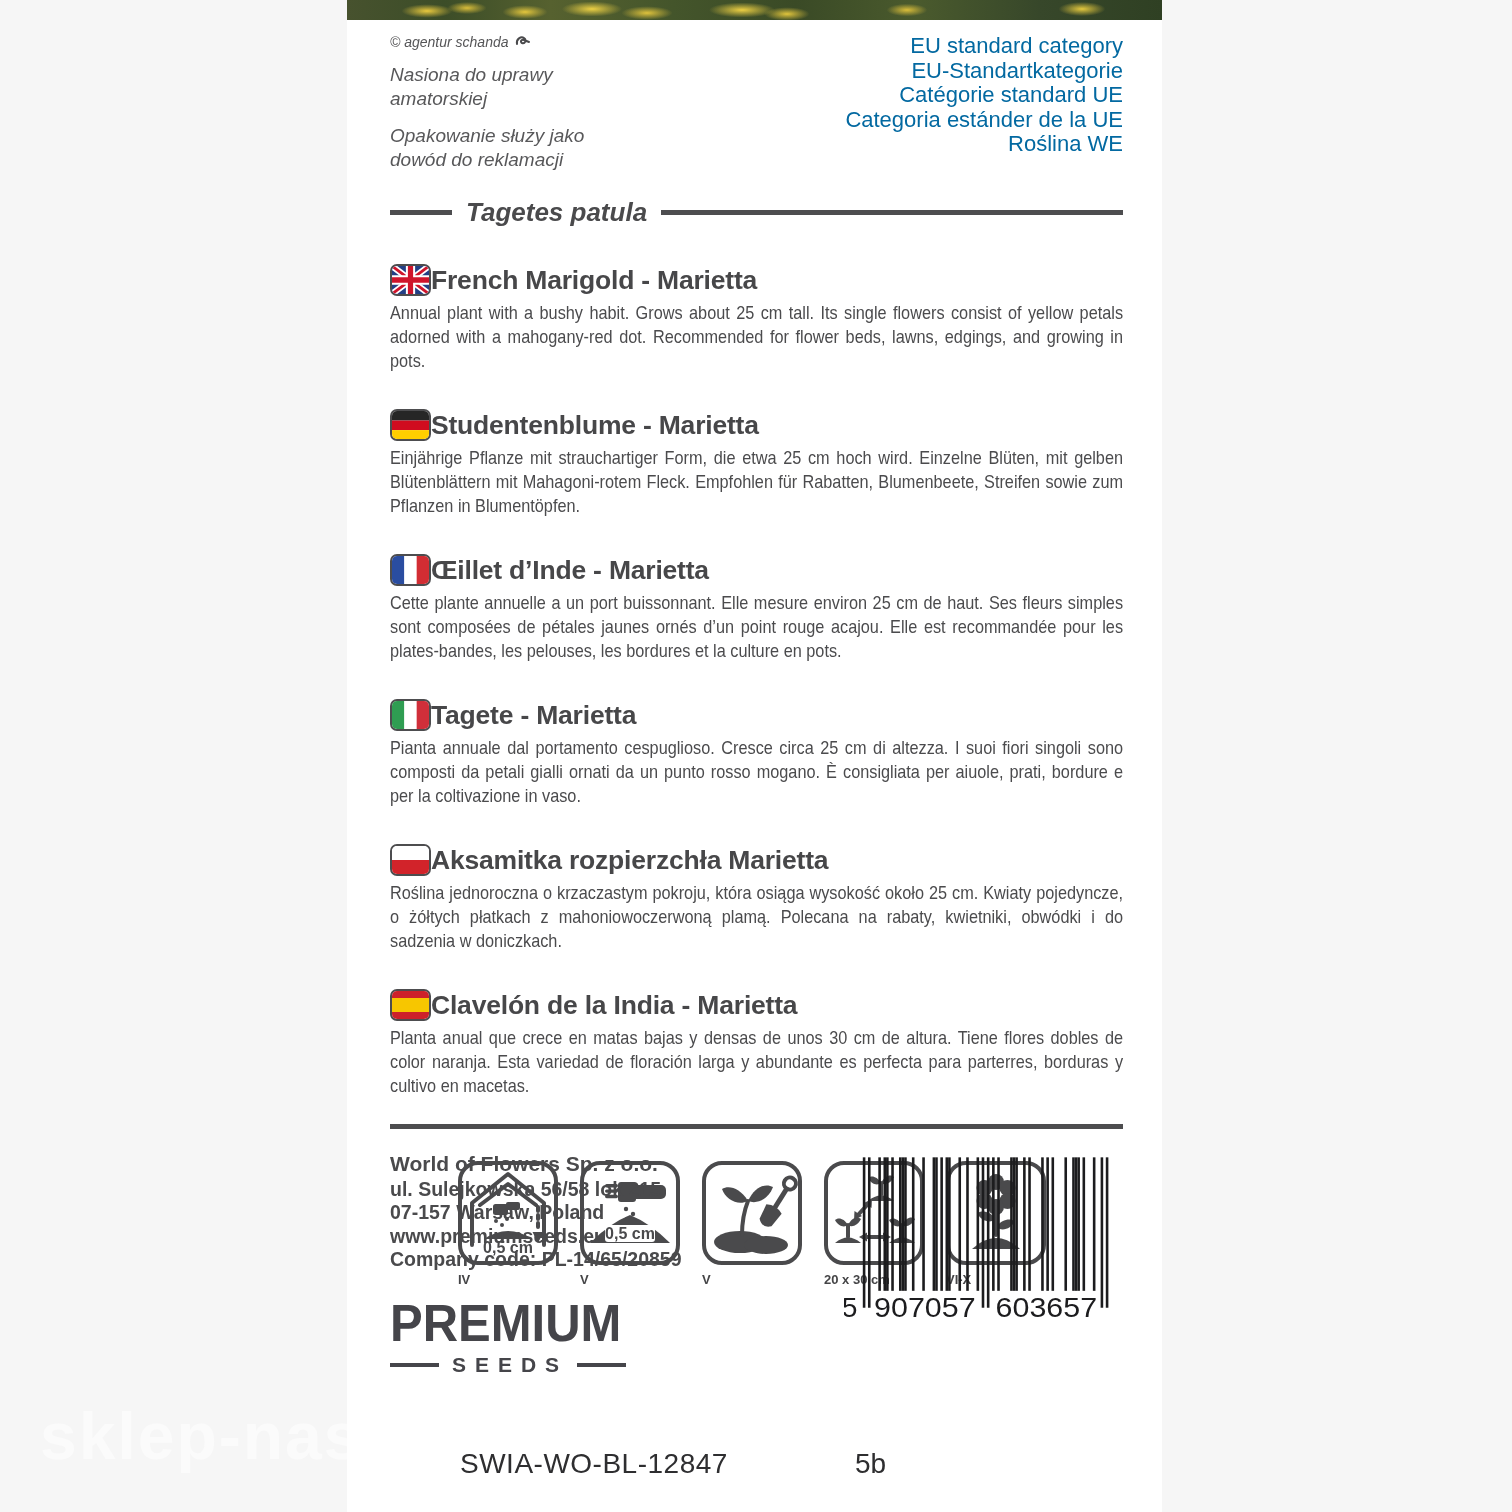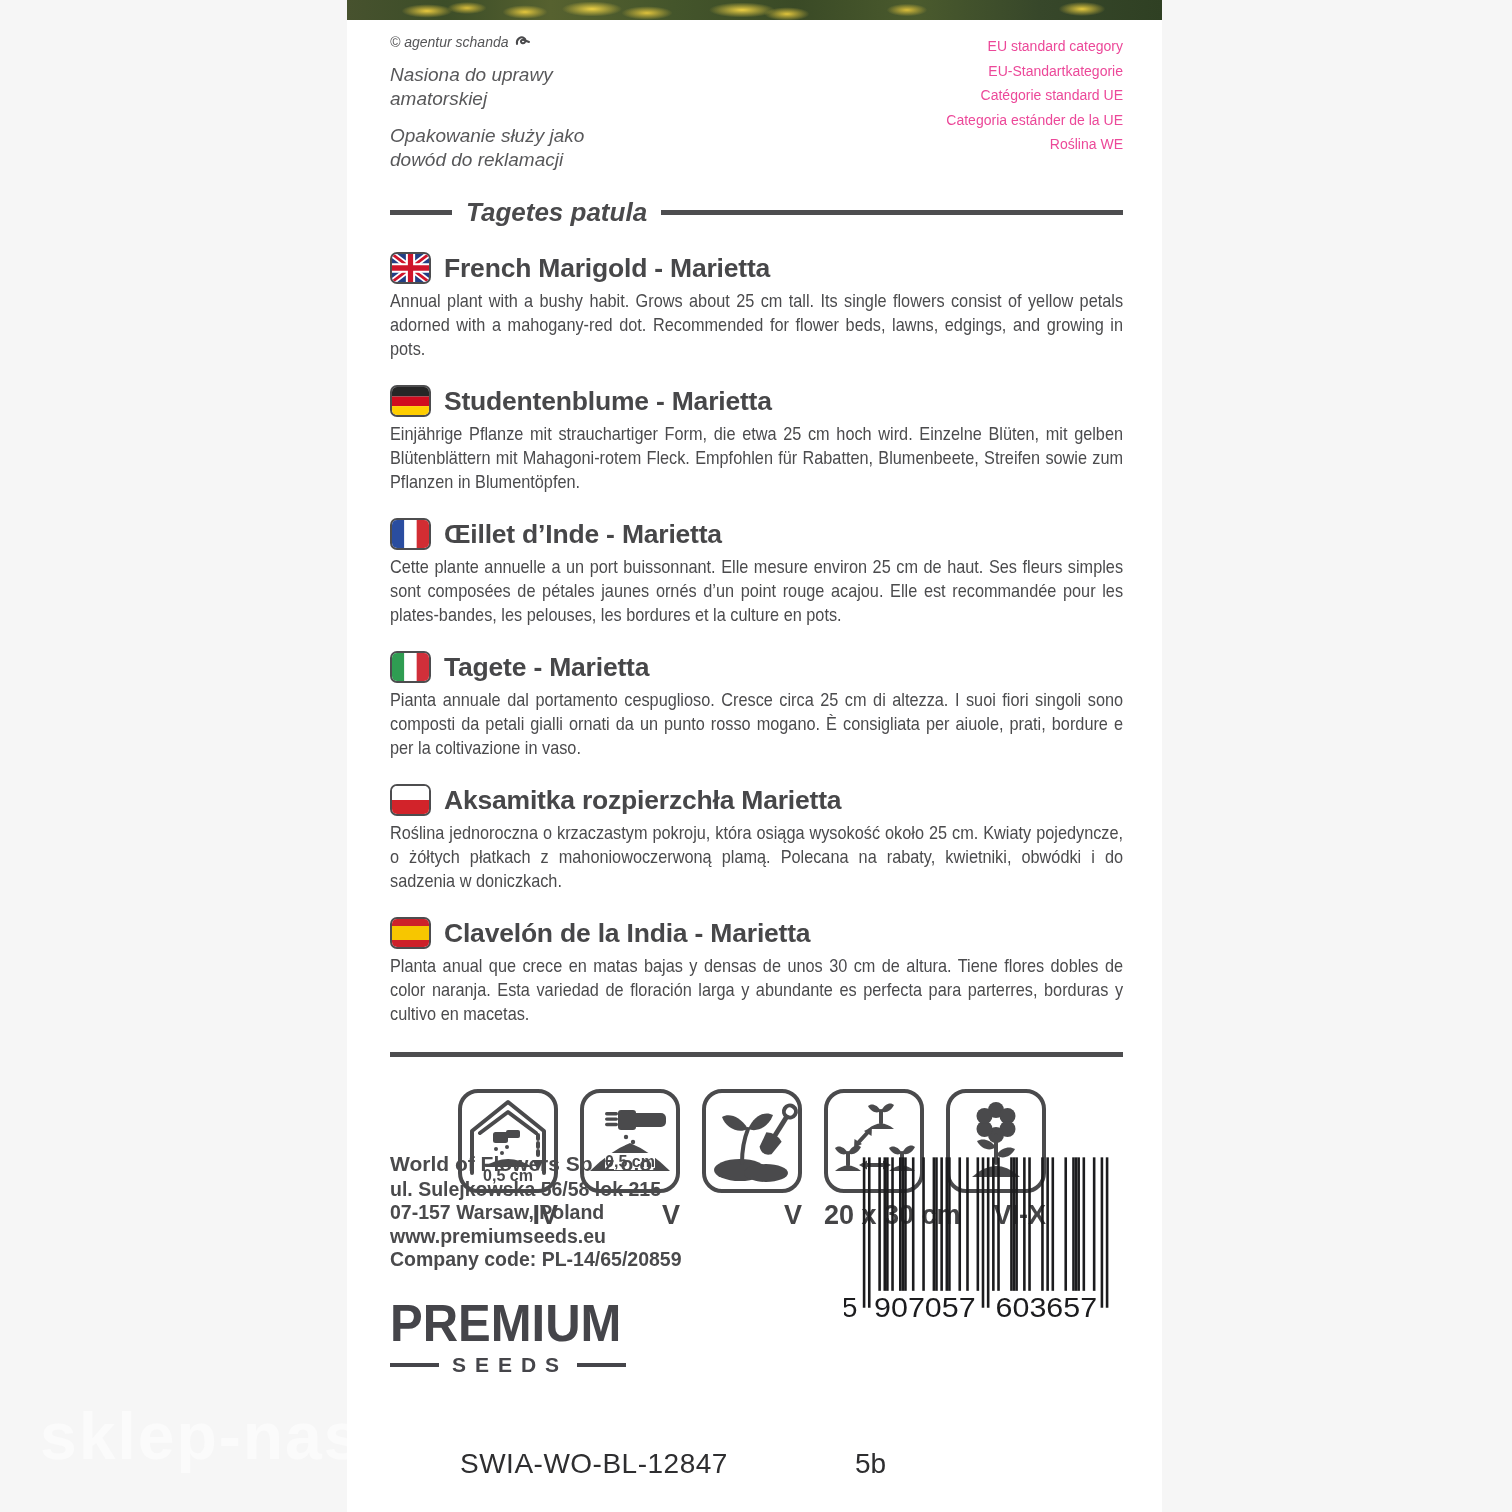--- a/index.html
+++ b/index.html
@@ -18,43 +18,43 @@
       radial-gradient(ellipse 44px 10px at 395px 10px,#eccf43 0%, rgba(236,207,67,0) 75%),
       radial-gradient(ellipse 30px 9px at 440px 14px, #e0c43c 0%, rgba(224,196,60,0) 75%),
       radial-gradient(ellipse 26px 8px at 560px 10px, #d9bd3a 0%, rgba(217,189,58,0) 78%),
       radial-gradient(ellipse 30px 9px at 735px 9px,  #e4c83e 0%, rgba(228,200,62,0) 78%),
       linear-gradient(90deg,#47522e 0%,#3c4d28 12%,#56612f 25%,#44552b 40%,#3a4a26 55%,#4a5a2d 70%,#37472a 85%,#2f4023 100%);}
   .content{padding:14px 39px 0 43px;}
 
   .top-row{display:flex;justify-content:space-between;align-items:flex-start;}
   .credit{display:flex;align-items:center;gap:6px;font-size:14px;font-style:italic;color:#555557;}
   .note{font-style:italic;font-size:19px;line-height:24px;color:#58585a;white-space:pre-line;margin-top:13px;}
-  .right-notes{text-align:right;font-size:14px;line-height:24.5px;color:#ec4899;}
+  .right-notes{text-align:right;font-size:22px;line-height:24.5px;color:#0369a1;}
 
   .bot-header{display:flex;align-items:center;gap:14px;margin-top:25px;}
   .rule{height:5px;background:#4d4d4f;}
   .rule-short{width:62px;flex:0 0 auto;}
   .rule-long{flex:1;}
   .bot-name{font-size:26px;font-weight:bold;font-style:italic;color:#4a4a4c;white-space:nowrap;}
 
   .section{margin-top:24px;}
-  .sec-head{display:flex;align-items:center;gap:13px;}
+  .sec-head{display:flex;align-items:center;gap:0;margin-top:36px;}
   .flag{width:41px;height:32px;border:2px solid #4d4d4f;border-radius:7px;overflow:hidden;
         box-sizing:border-box;flex:0 0 auto;background:#fff;}
   .flag svg{display:block;width:100%;height:100%;}
   .sec-title{font-size:26.5px;font-weight:bold;color:#474749;letter-spacing:-0.2px;white-space:nowrap;}
   .sec-body{margin-top:5px;width:833px;transform:scaleX(0.88);transform-origin:0 0;
             font-size:18.5px;line-height:24px;color:#4b4b4d;text-align:justify;}
 
   .divider{height:5px;background:#4d4d4f;margin-top:26px;}
 
   .icons-row{display:flex;gap:22px;margin-top:32px;padding-left:68px;}
   .icon-box{width:100px;flex:0 0 auto;}
   .frame{display:block;}
-  .icon-label{margin-top:7px;text-align:right;font-weight:bold;font-size:27px;color:#454547;white-space:nowrap;}
+  .icon-label{margin-top:7px;text-align:left;font-weight:bold;font-size:13px;color:#454547;white-space:nowrap;}
 
   .bottom{position:absolute;left:43px;top:1152px;width:736px;display:flex;justify-content:space-between;}
   .addr{font-weight:bold;color:#4a4a4c;font-size:19.5px;line-height:23.5px;}
   .addr .addr-name{font-size:21px;margin-bottom:2px;}
   .logo{margin-top:22px;width:236px;}
   .logo-premium{font-size:49px;font-weight:bold;color:#45454a;letter-spacing:0px;transform:scaleY(1.04);transform-origin:0 0;}
   .seeds-row{display:flex;align-items:center;gap:9px;margin-top:3px;}
   .seeds-line{height:4px;background:#45454a;flex:1;}
   .logo-seeds{font-size:21px;font-weight:bold;color:#45454a;letter-spacing:9px;text-indent:4px;}
 

